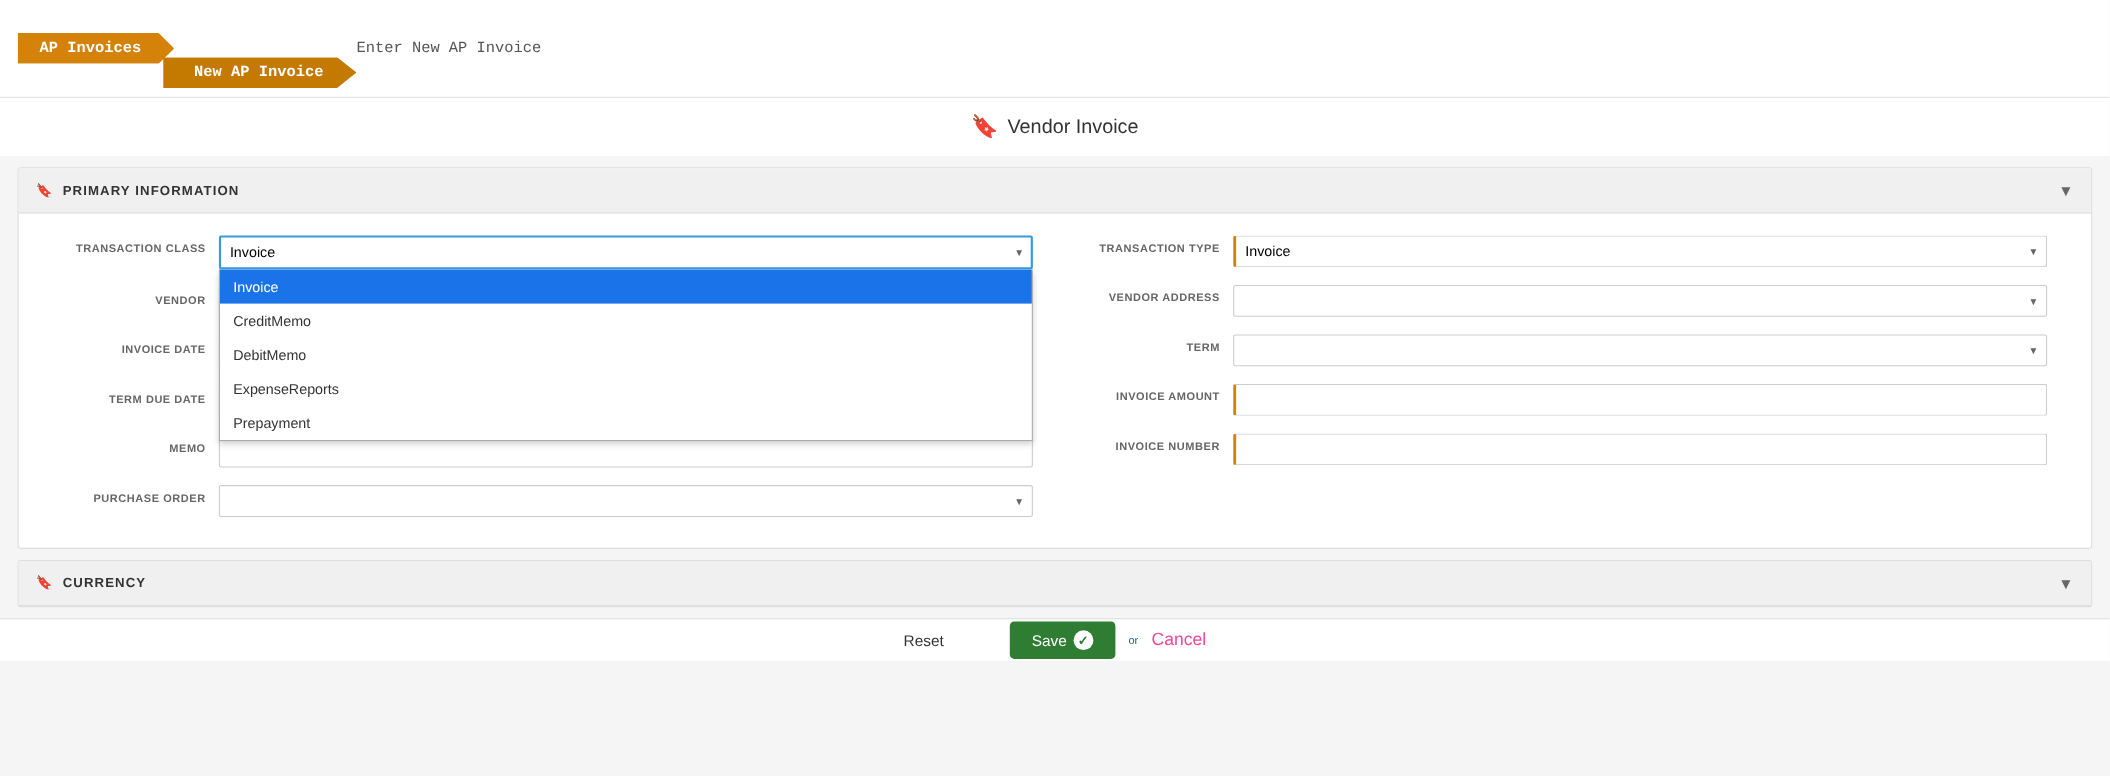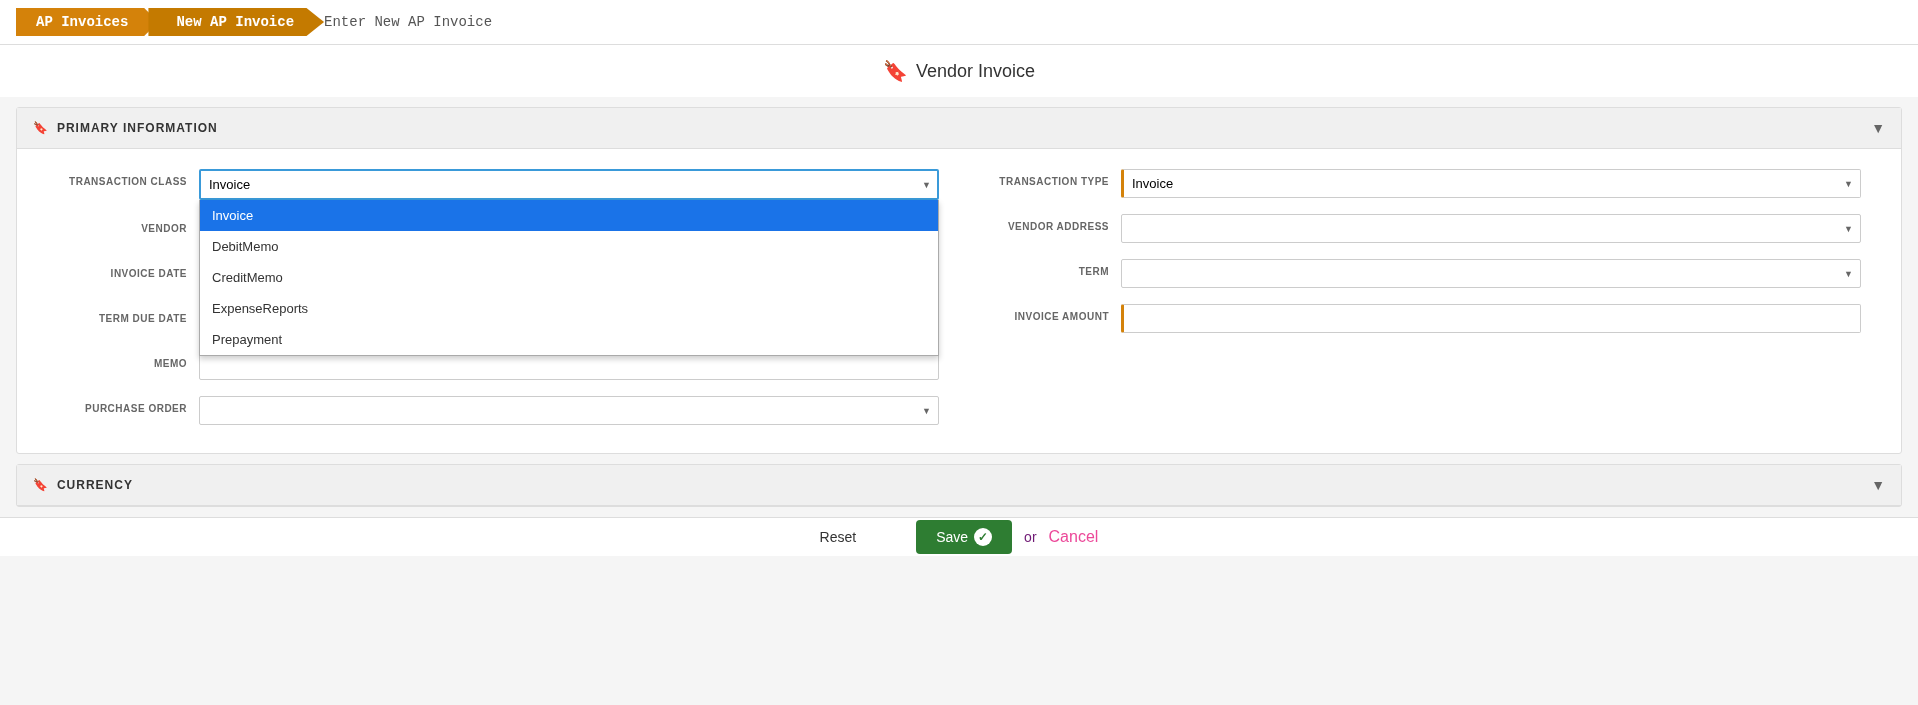--- a/index.html
+++ b/index.html
@@ -32,20 +32,21 @@
     .breadcrumb-item-orange2 {
       background: #c47a00;
       color: #fff;
       padding: 6px 20px 6px 28px;
       font-size: 14px;
       font-weight: bold;
       clip-path: polygon(0 0, 90% 0, 100% 50%, 90% 100%, 0 100%);
       padding-right: 30px;
       margin-left: -10px;
       cursor: pointer;
+      margin-top: 44px;
     }
     .breadcrumb-text {
       font-size: 14px;
       color: #555;
     }
 
     
     .page-title-bar {
       text-align: center;
       padding: 14px;
@@ -243,22 +244,22 @@
     .btn-cancel {
       background: none;
       border: none;
       font-size: 16px;
       color: #ec4899;
       cursor: pointer;
       text-decoration: none;
     }
 
     .or-text {
-      font-size: 14px;
-      color: #701a75;
+      font-size: 10px;
+      color: #0369a1;
     }
 
     
     .chevron-down {
       color: #666;
       font-size: 14px;
     }
 
     
     .check-circle {
@@ -319,22 +320,22 @@
                 <option>Invoice</option>
                 <option>CreditMemo</option>
                 <option>DebitMemo</option>
                 <option>Prepayment</option>
                 <option>ExpenseReports</option>
               </select>
             </div>
 
             <div class="dropdown-list">
               <div class="dropdown-item selected">Invoice</div>
+              <div class="dropdown-item">CreditMemo</div>
               <div class="dropdown-item">DebitMemo</div>
-              <div class="dropdown-item">CreditMemo</div>
               <div class="dropdown-item">ExpenseReports</div>
               <div class="dropdown-item">Prepayment</div>
             </div>
           </div>
         </div>
 
         <div class="form-row">
           <div class="form-label">VENDOR</div>
           <div class="form-control">
             <input type="text" class="input-field" value="" style="">
@@ -410,20 +411,26 @@
           </div>
         </div>
 
         <div class="form-row">
           <div class="form-label">INVOICE AMOUNT</div>
           <div class="form-control">
             <input type="text" class="input-field input-field-orange-left" value="" style="">
           </div>
         </div>
 
+        <div class="form-row">
+          <div class="form-label">INVOICE NUMBER</div>
+          <div class="form-control">
+            <input type="text" class="input-field input-field-orange-left" value="" style="">
+          </div>
+        </div>
 
       </div>
     </div>
   </div>
 </div>
 
 <div class="section">
   <div class="section-header">
     <div class="section-header-title">
       <span style="color:#2e7d32;">🔖</span>

